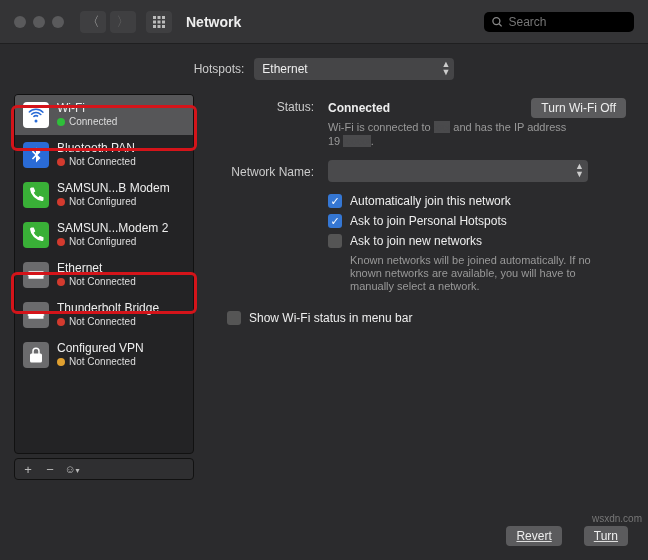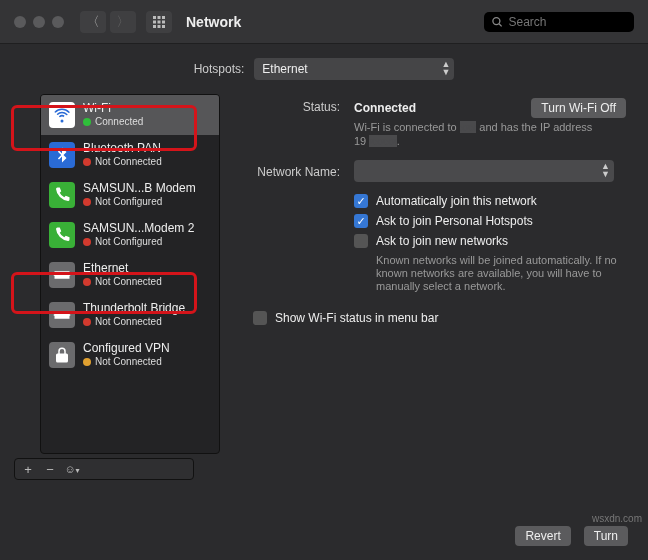--- a/index.html
+++ b/index.html
@@ -43,21 +43,21 @@
     display:flex; align-items:center; padding:0 22px 0 8px;
     position:relative; min-width:200px; color:#eee;
   }
   .popup .chevs {
     position:absolute; right:4px; top:2px; font-size:9px; line-height:8px; color:#ccc;
     display:flex; flex-direction:column;
   }
   .mainrow { display:flex; gap:12px; padding:0 14px; }
   .sidebar {
     width:180px; background:#232325; border:1px solid #111; border-radius:4px;
-    height:360px; overflow:hidden; position:relative;margin-left:26px;
+    height:360px; overflow:hidden; position:relative;
   }
   .srow {
     display:flex; align-items:center; gap:8px; padding:6px 8px; height:40px;
   }
   .srow.sel { background:#565658; }
   .sicon {
     width:26px; height:26px; border-radius:4px;
     display:flex; align-items:center; justify-content:center; flex-shrink:0;
   }
   .sicon svg { width:18px; height:18px; }
@@ -97,21 +97,21 @@
   .cktxt { color:#eee; }
   .ckhelp { color:#999; font-size:11px; line-height:13px; margin:4px 0 10px 136px; max-width:270px; }
   .bottomrow {
     display:flex; align-items:center; gap:10px; margin-top:18px; margin-left:13px;
   }
   .helpbtn {
     width:20px; height:20px; border-radius:50%; background:#4f4f51;
     display:flex; align-items:center; justify-content:center; color:#ccc; font-size:12px;
   }
   .footer {
-    position:absolute; right:20px; bottom:14px; display:flex; gap:13px;
+    position:absolute; right:20px; bottom:14px; display:flex; gap:22px;text-decoration:underline;
   }
   .watermark {
     position:absolute; right:6px; bottom:36px; color:#777; font-size:10px;
   }
 </style>
 </head>
 <body>
 
 <div class="titlebar">
   <div class="traffic">

